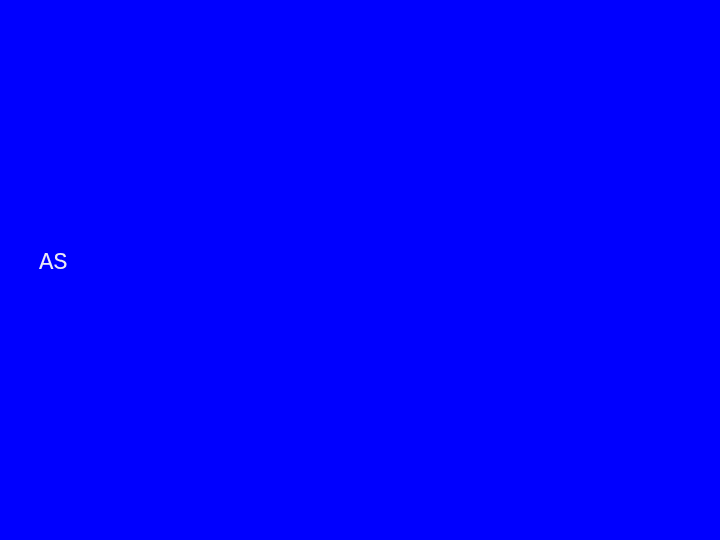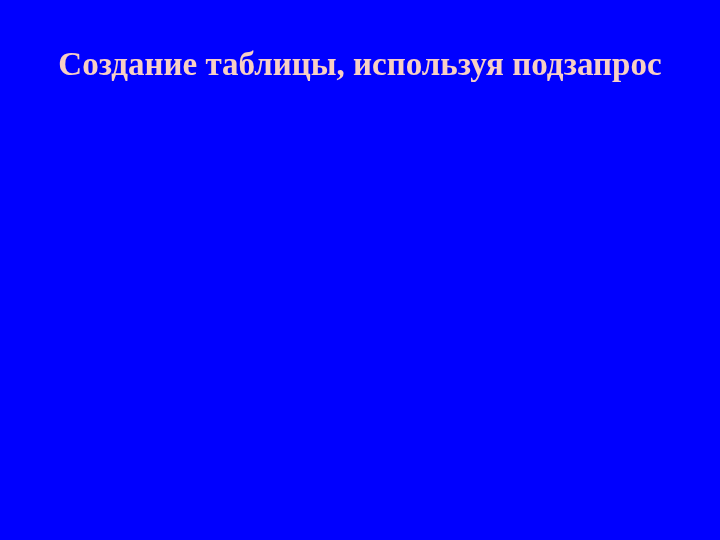--- a/index.html
+++ b/index.html
@@ -50,22 +50,22 @@
     display: block;
     height: 37px;
     white-space: pre;
   }
 </style>
 </head>
 <body>
 
 <div class="slide">
 
-  <div class="slide-title">Создание таблицы, используя подзапрос</div>
 
   <div class="code-block">
+    <span class="code-line">AS</span>
     
     
     
     
   </div>
 
 </div>
 
 </body></html>

